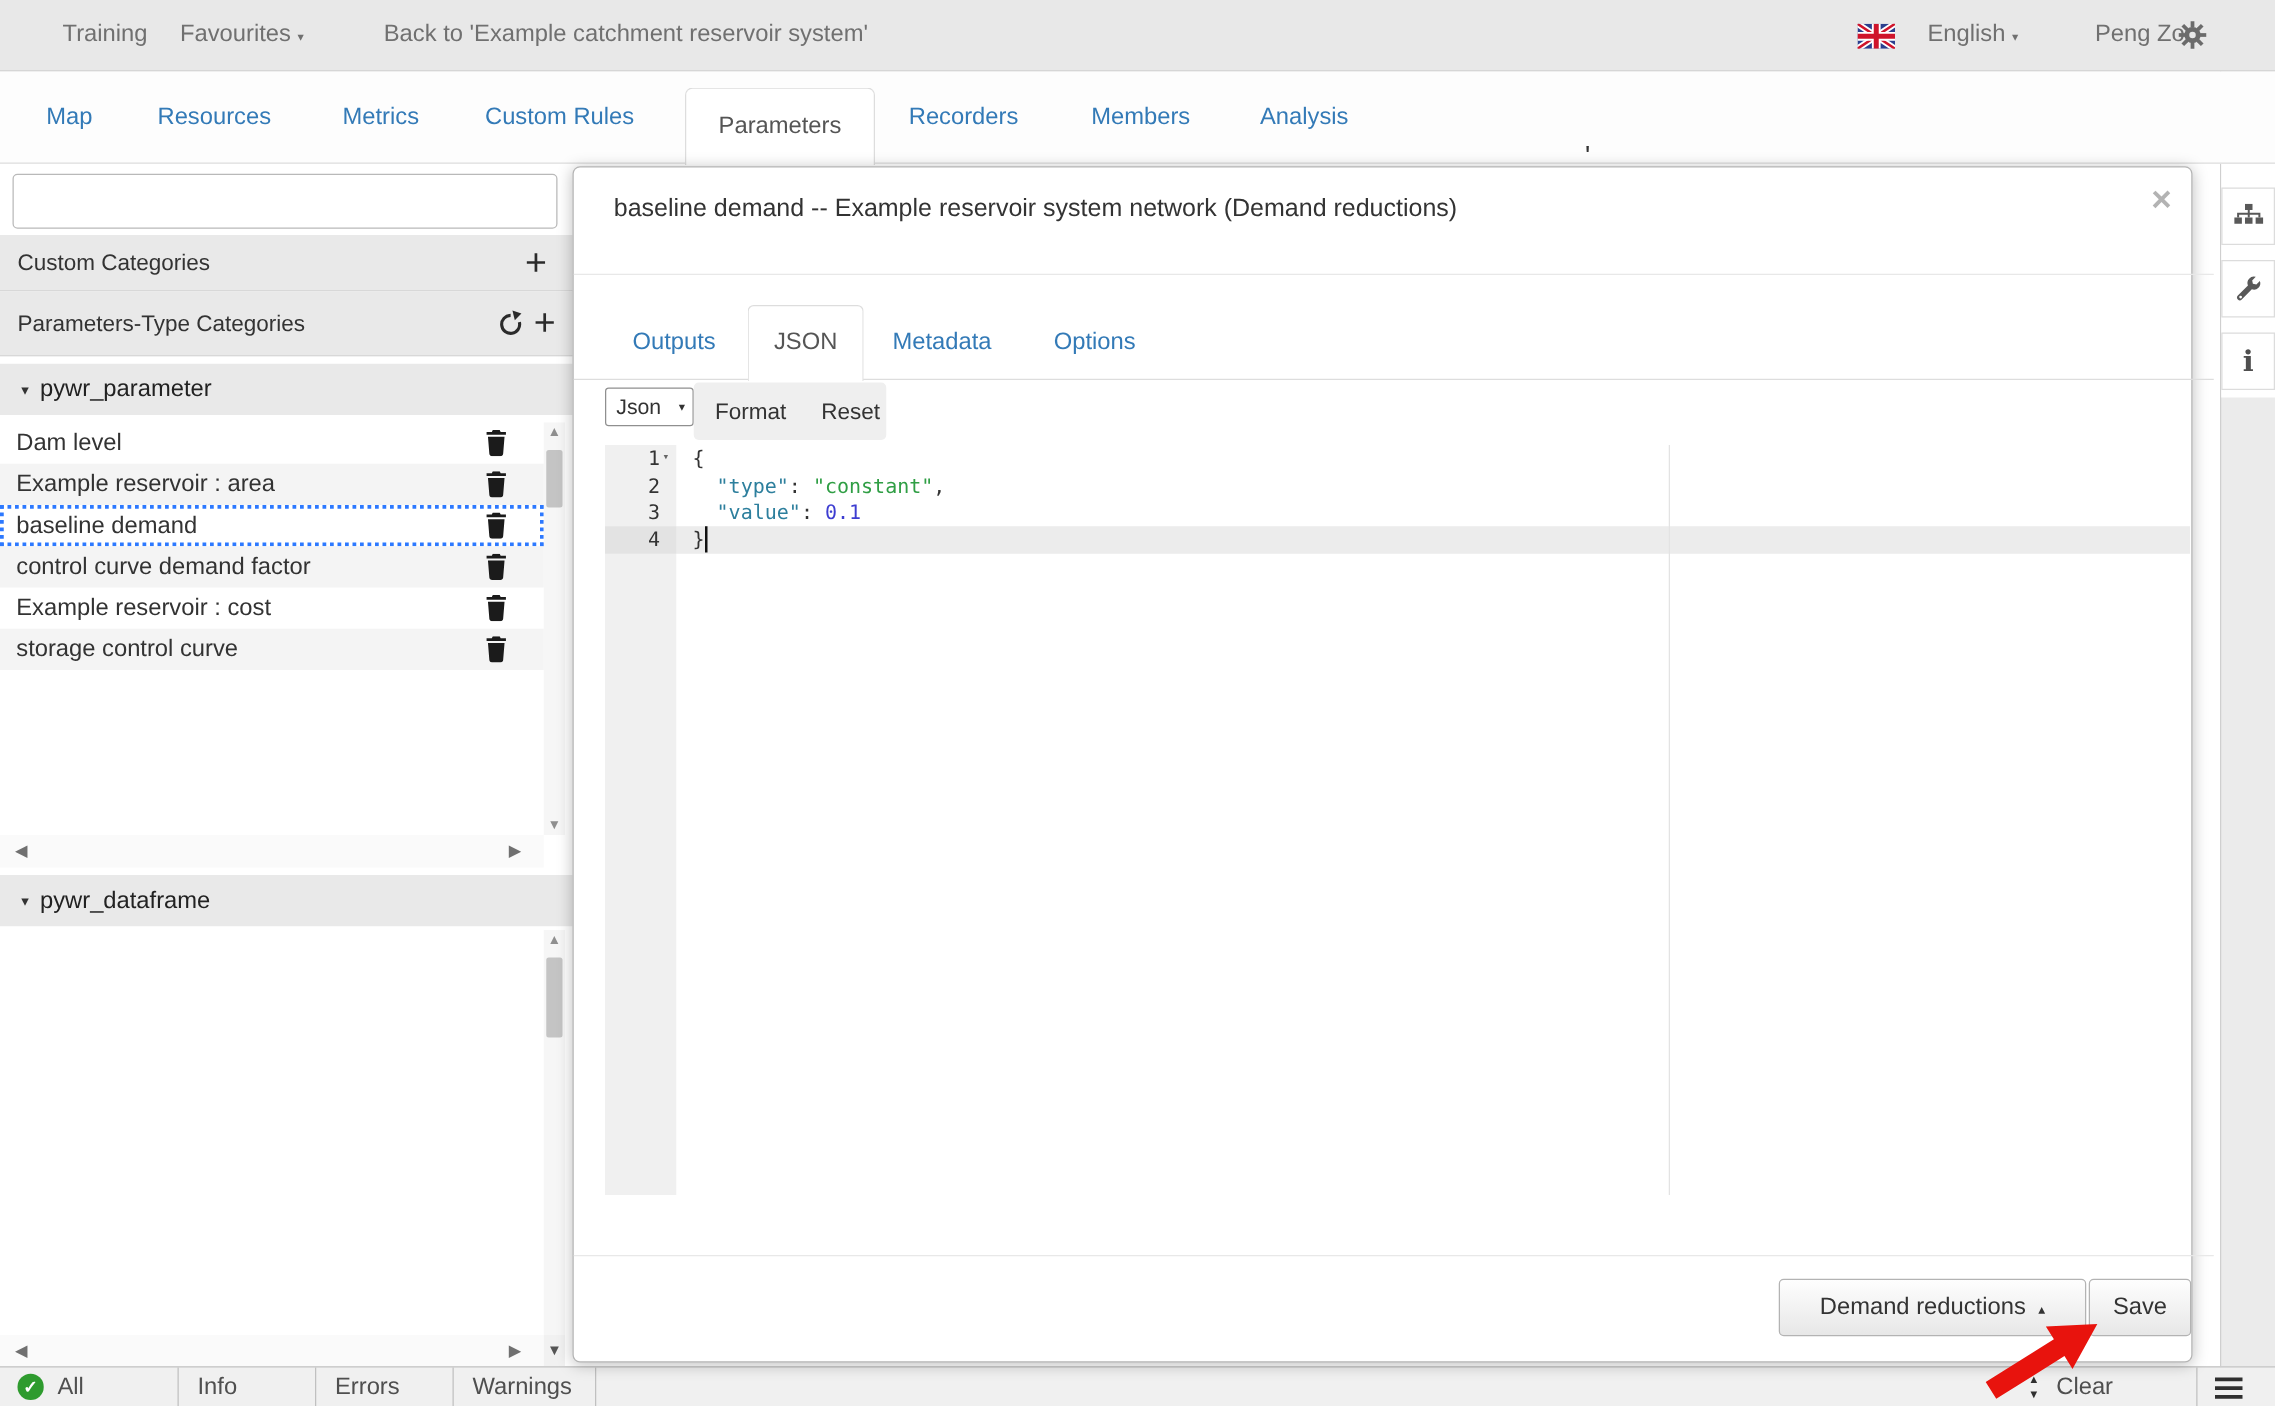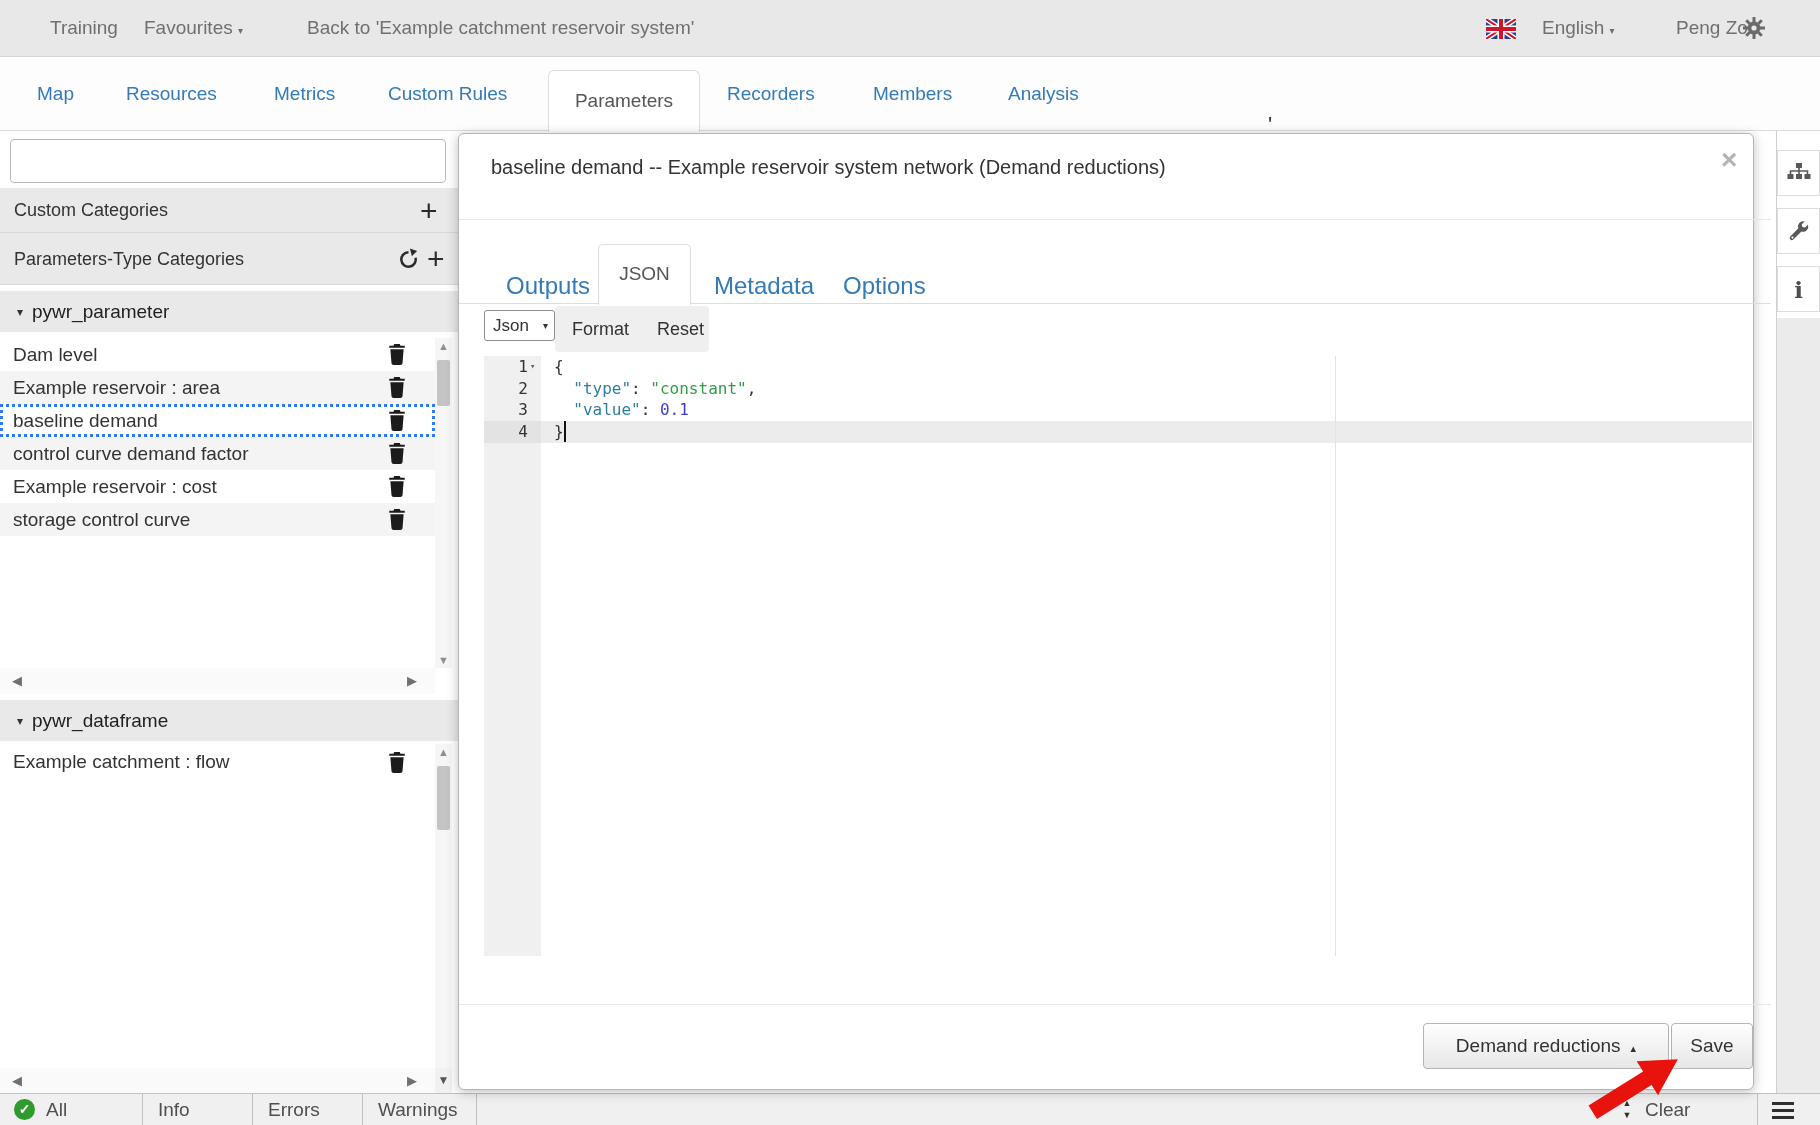--- a/index.html
+++ b/index.html
@@ -68,21 +68,21 @@
 
   
   .panel { position:absolute; left:458px; top:133px; width:1296px; height:957px;
     background:#fff; border:1px solid #b5b5b5; border-radius:6px;
     box-shadow:0 2px 12px rgba(0,0,0,.25); z-index:10; }
   .panel-title { position:absolute; left:32px; top:22px; font-size:20px; color:#333; white-space:nowrap; }
   .panel-close { position:absolute; left:1262px; top:12px; font-size:28px; font-weight:bold;
     color:#b3b3b3; cursor:pointer; line-height:1; }
   .hr { position:absolute; left:0; width:1312px; height:1px; background:#e8e8e8; }
   .inner-tabs { position:absolute; left:0; top:110px; width:1312px; height:60px; border-bottom:1px solid #ddd; }
-  .inner-tabs a { position:absolute; top:12px; line-height:60px; font-size:24px; color:#337ab7; text-decoration:none; }
+  .inner-tabs a { position:absolute; top:0; line-height:60px; font-size:19px; color:#337ab7; text-decoration:none; }
   .inner-tab-active { position:absolute; left:139px; top:0; width:93px; height:61px; background:#fff;
     border:1px solid #ddd; border-bottom:none; border-radius:5px 5px 0 0;
     text-align:center; line-height:58px; font-size:19px; color:#555; }
   .mode-select { position:absolute; left:25px; top:176px; width:71px; height:31px;
     border:1px solid #8f8f8f; border-radius:3px; background:#fff; cursor:pointer; }
   .mode-select .val { position:absolute; left:8px; line-height:29px; font-size:17px; color:#333; }
   .mode-select .caret-down { position:absolute; right:6px; top:9px; color:#333; }
   .fmt-strip { position:absolute; left:96px; top:172px; width:154px; height:46px; background:#efefef; border-radius:4px;padding-left:32px; }
   .fmt-strip span { position:absolute; top:0; line-height:46px; font-size:18px; color:#333; cursor:pointer; }
 
@@ -232,26 +232,20 @@
   <div class="hscroll" style="top:537px;height:26px">
     <span class="sb-arrow" style="left:12px;line-height:26px">◀</span>
     <span class="sb-arrow" style="left:407px;line-height:26px">▶</span>
   </div>
 
   <div class="group-header" style="top:569px">
     <span class="tri">▾</span>
     <span class="gname">pywr_dataframe</span>
   </div>
 
-  <div class="p-row" style="top:613px;height:36px;line-height:36px">
-    <span>Example catchment : flow</span>
-    <svg class="trash" style="top:8px" viewBox="0 0 16 19">
-        <path fill="#1b1b1b" d="M5.5 0h5l.7 1.5H15v2H1v-2h3.8L5.5 0zM2 4.8h12L13 17.2c-.1 1-.9 1.8-2 1.8H5c-1.1 0-1.9-.8-2-1.8L2 4.8z"></path>
-      </svg>
-  </div>
 
   <div class="vscroll" style="top:613px;height:324px">
     <span class="sb-arrow" style="top:2px">▲</span>
     <div class="thumb" style="top:22px;height:64px"></div>
   </div>
   <div class="hscroll" style="top:937px;height:25px">
     <span class="sb-arrow" style="left:12px;line-height:25px">◀</span>
     <span class="sb-arrow" style="left:407px;line-height:25px">▶</span>
   </div>
   <div class="corner-cell" style="top:937px;height:25px;line-height:25px">▼</div>

